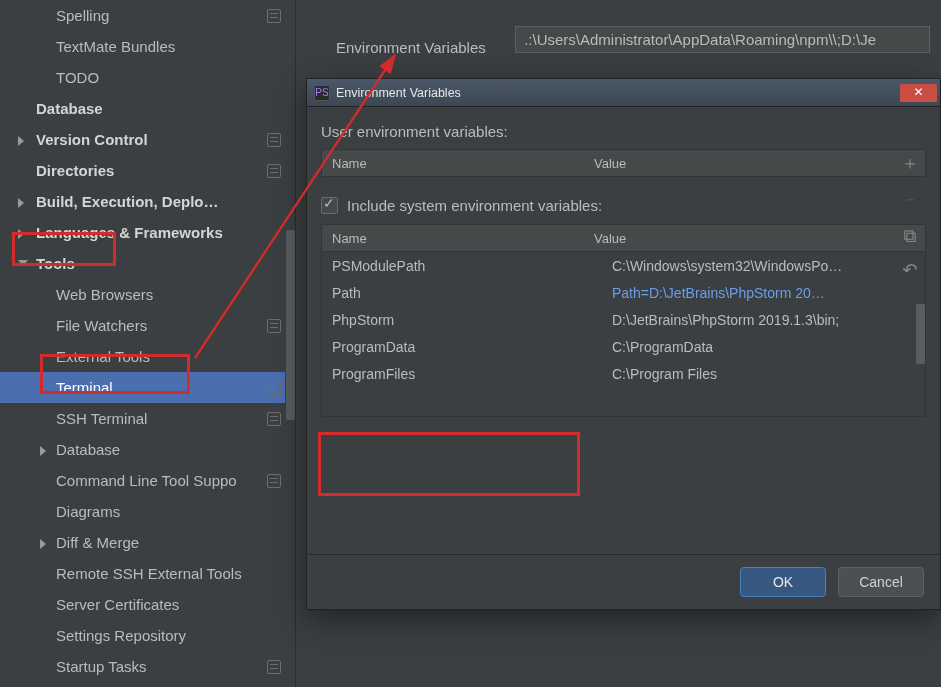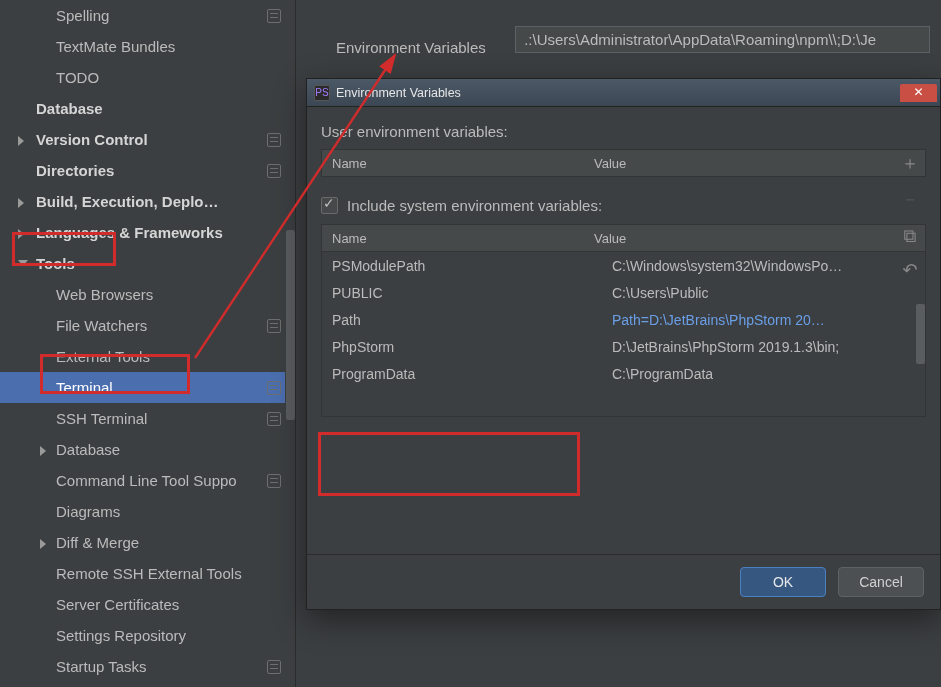--- a/index.html
+++ b/index.html
@@ -400,36 +400,36 @@
       <div class="table-head">
         <span class="col1">Name</span>
         <span>Value</span>
       </div>
       <div class="table-area sys-table-wrap" style="height:165px;">
         <div id="sys-rows">
             <div class="sysrow">
               <span class="c1">PSModulePath</span>
               <span class="c2">C:\Windows\system32\WindowsPo…</span>
             </div>
-            <div class="sysrow">
-              <span class="c1">PUBLIC</span>
-              <span class="c2">C:\Users\Public</span>
-            </div>
             <div class="sysrow selected">
               <span class="c1">Path</span>
               <span class="c2">Path=D:\JetBrains\PhpStorm 20…</span>
             </div>
             <div class="sysrow">
               <span class="c1">PhpStorm</span>
               <span class="c2">D:\JetBrains\PhpStorm 2019.1.3\bin;</span>
             </div>
             <div class="sysrow">
               <span class="c1">ProgramData</span>
               <span class="c2">C:\ProgramData</span>
             </div>
+            <div class="sysrow">
+              <span class="c1">ProgramFiles</span>
+              <span class="c2">C:\Program Files</span>
+            </div>
           </div>
         <div class="sys-scroll">
           <div class="sys-thumb"></div>
         </div>
       </div>
       <div class="sidebtns" style="top:2px;">
         <span>⧉</span>
         <span>↶</span>
       </div>
     </div>

